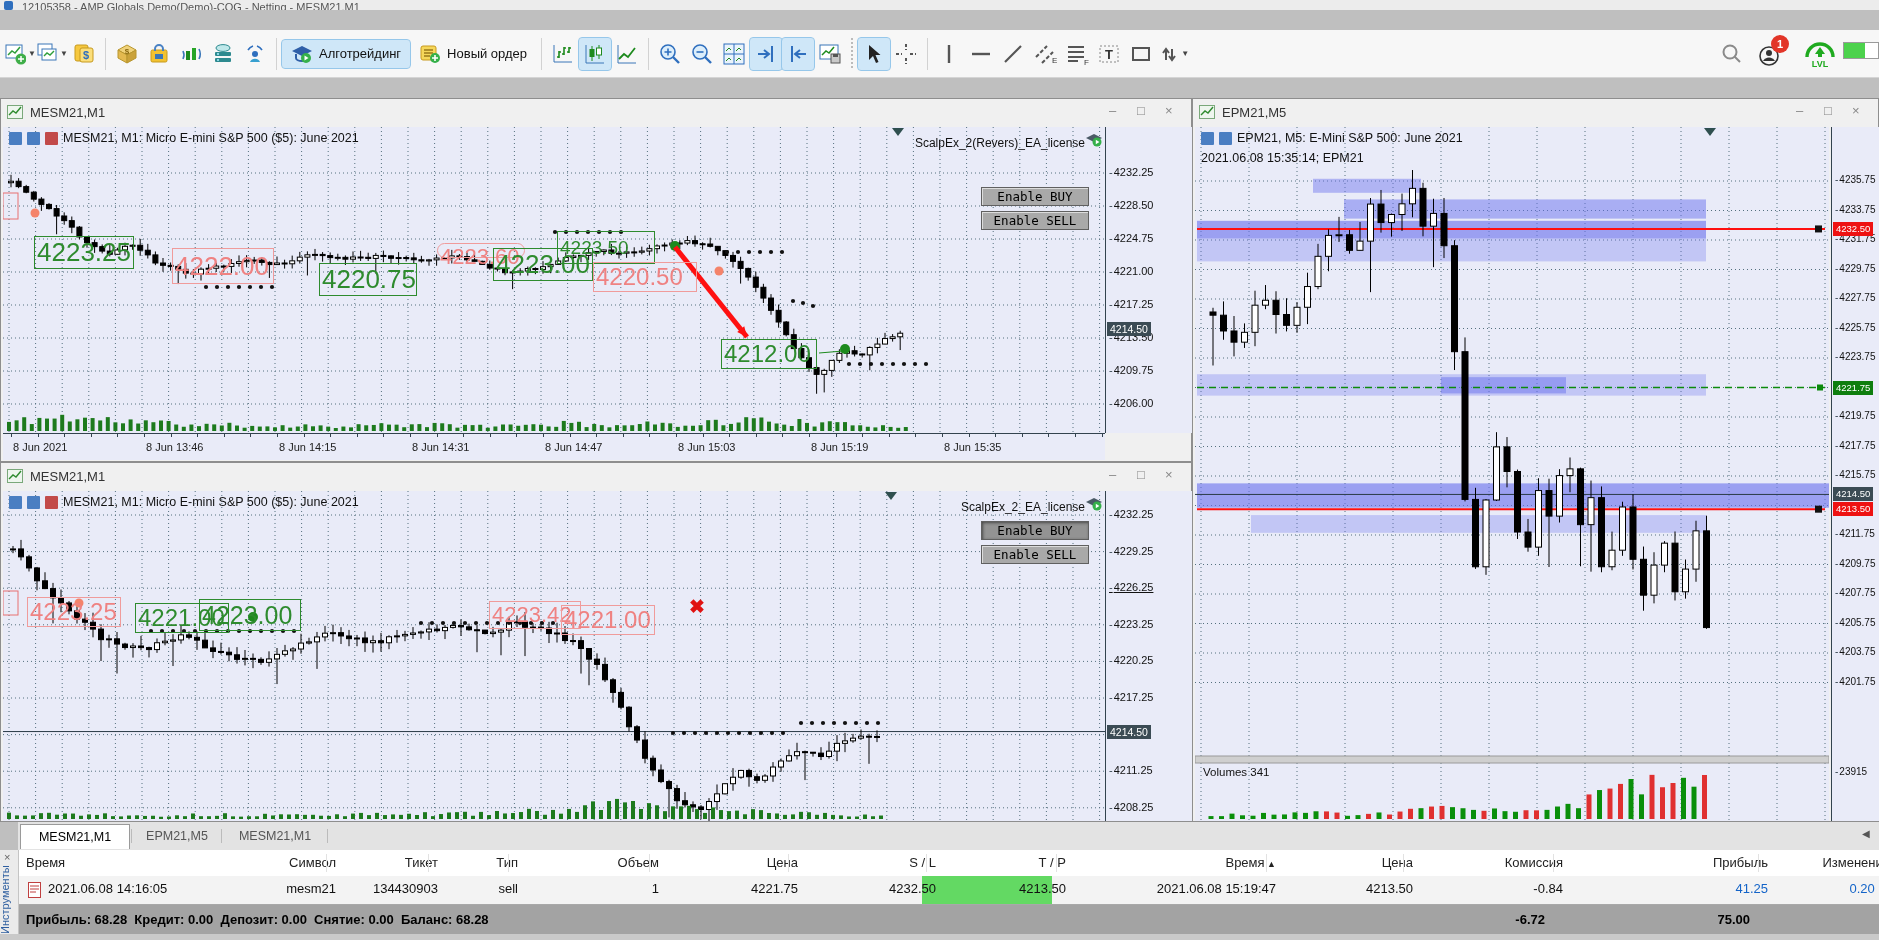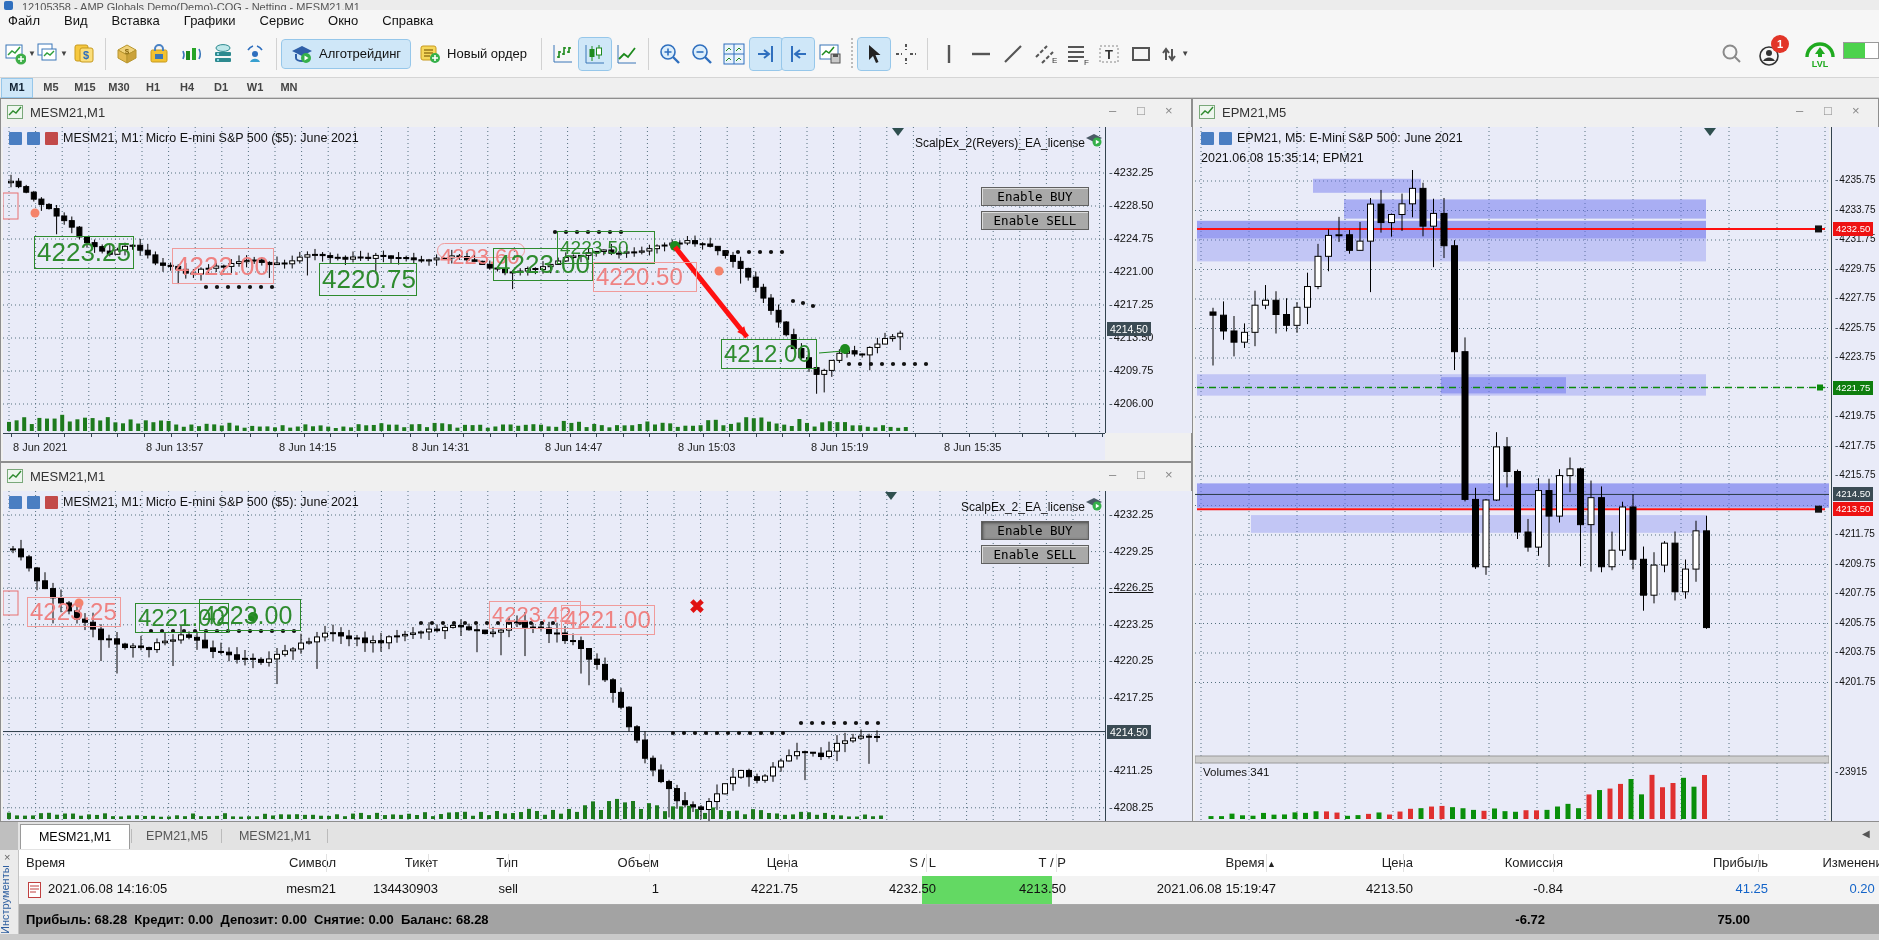--- a/index.html
+++ b/index.html
@@ -81,29 +81,20 @@
 </head>
 <body>
 
 <div id="app">
 
   <div id="titlestrip" class="abs">
     <span class="tsico"></span>
     <span>12105358 - AMP Globals Demo(Demo)-CQG - Netting - MESM21,M1</span>
   </div>
 
-  <div id="menubar" class="abs">
-      <span class="menu-item">Файл</span>
-      <span class="menu-item">Вид</span>
-      <span class="menu-item">Вставка</span>
-      <span class="menu-item">Графики</span>
-      <span class="menu-item">Сервис</span>
-      <span class="menu-item">Окно</span>
-      <span class="menu-item">Справка</span>
-    </div>
 
   <div id="toolbar" class="abs">
     <span class="tbtn">
       <svg width="24" height="24">
           <rect x="2" y="3" width="16" height="13" fill="#fff" stroke="#3a76b8"></rect>
           <path d="M4,13 l4,-4 3,2 5,-6" stroke="#2e9e3a" fill="none" stroke-width="1.5"></path>
           <circle cx="17" cy="17" r="5.5" fill="#3fae49"></circle>
           <path d="M17,14 v6 M14,17 h6" stroke="#fff" stroke-width="1.5"></path>
         </svg>
         <span class="dd">▼</span>
@@ -320,31 +311,20 @@
         <path d="M4,18 a13,13 0 0 1 26,0" fill="none" stroke="#1faa1f" stroke-width="3.4"></path>
         <path d="M17,8 l5,7 h-10 z" fill="#1faa1f"></path>
         <rect x="15" y="13" width="4" height="5" fill="#1faa1f"></rect>
         <text x="17" y="28" font-size="9" font-weight="bold" fill="#1faa1f" text-anchor="middle">LVL</text>
       </svg>
     <span class="abs" style="left:144px;top:12px;width:34px;height:15px;border:1px solid #9a9a9a;background:#fff">
         <span style="position:absolute;left:0;top:0;width:21px;height:15px;background:#4cd24c"></span>
       </span>
   </div>
 
-  <div id="tfbar" class="abs">
-      <span class="tf active">M1</span>
-      <span class="tf">M5</span>
-      <span class="tf">M15</span>
-      <span class="tf">M30</span>
-      <span class="tf">H1</span>
-      <span class="tf">H4</span>
-      <span class="tf">D1</span>
-      <span class="tf">W1</span>
-      <span class="tf">MN</span>
-    </div>
 
   <div id="workspace" class="abs" style="left:0;top:98px;width:1879px;height:724px">
       <div class="chartwin" style="left: 0px; top: 0px; width: 1192px; height: 364px;">
         <div class="wtitle">
           <svg width="16" height="14">
             <rect x="0.5" y="0.5" width="15" height="13" fill="#eef6ee" stroke="#7aa87a"></rect>
             <path d="M2,10 l4,-4 3,2 5,-6" stroke="#2e8b2e" fill="none" stroke-width="1.4"></path>
           </svg>
           <span>MESM21,M1</span>
         </div>
@@ -846,21 +826,21 @@
           <div class="tick" style="left: 885.8px;"></div>
           <div class="tick" style="left: 912.4px;"></div>
           <div class="tick" style="left: 939px;"></div>
           <div class="tick" style="left: 965.6px;"></div>
           <div class="tick" style="left: 992.2px;"></div>
           <div class="tick" style="left: 1018.8px;"></div>
           <div class="tick" style="left: 1045.4px;"></div>
           <div class="tick" style="left: 1072px;"></div>
           <div class="tick" style="left: 1098.6px;"></div>
           <div class="tlabel" style="left: 10px;">8 Jun 2021</div>
-          <div class="tlabel" style="left: 143px;">8 Jun 13:57</div>
+          <div class="tlabel" style="left: 143px;">8 Jun 13:46</div>
           <div class="tlabel" style="left: 276px;">8 Jun 14:15</div>
           <div class="tlabel" style="left: 409px;">8 Jun 14:31</div>
           <div class="tlabel" style="left: 542px;">8 Jun 14:47</div>
           <div class="tlabel" style="left: 675px;">8 Jun 15:03</div>
           <div class="tlabel" style="left: 808px;">8 Jun 15:19</div>
           <div class="tlabel" style="left: 941px;">8 Jun 15:35</div>
         </div>
         <div class="innert" style="left: 8px; top: 32px;">
           <span class="ico13" style="background: rgb(74, 126, 194);"></span>
           <span class="ico13" style="background: rgb(74, 126, 194);"></span>

